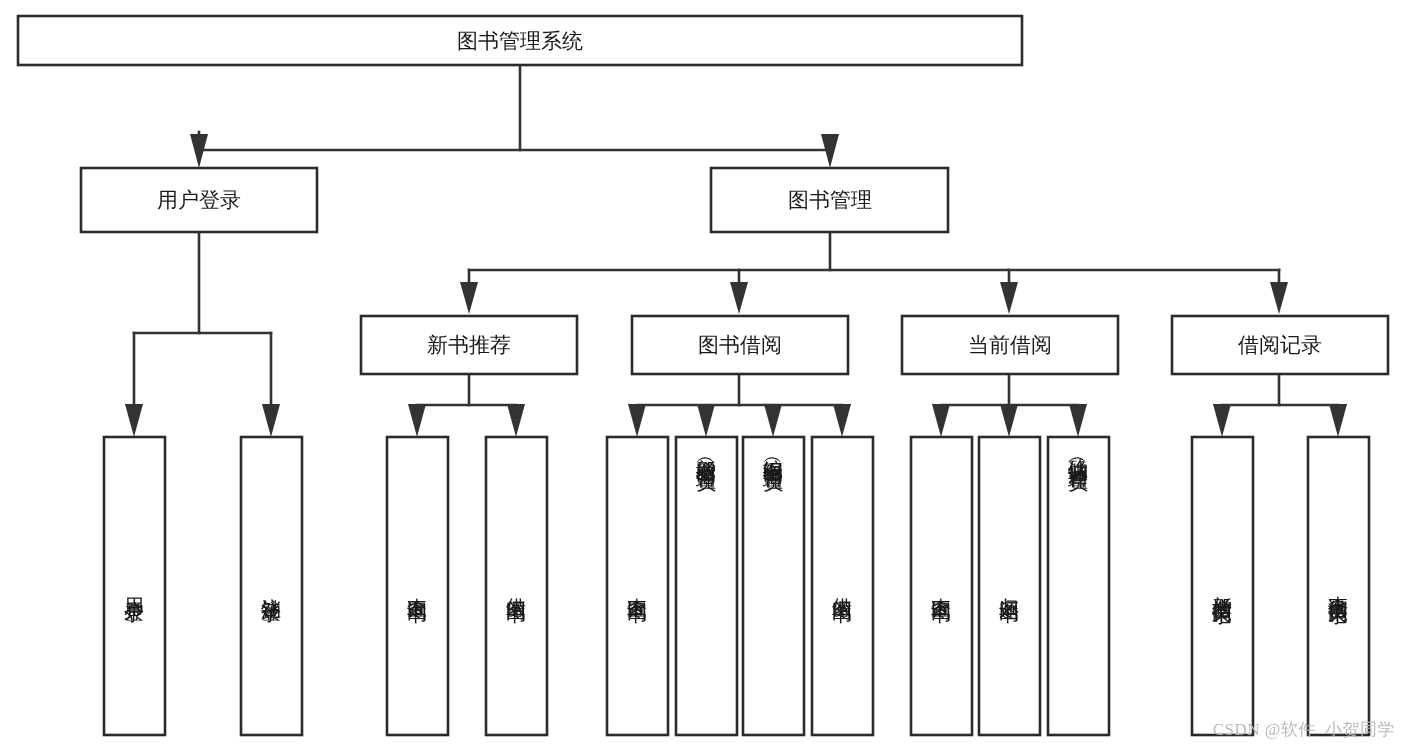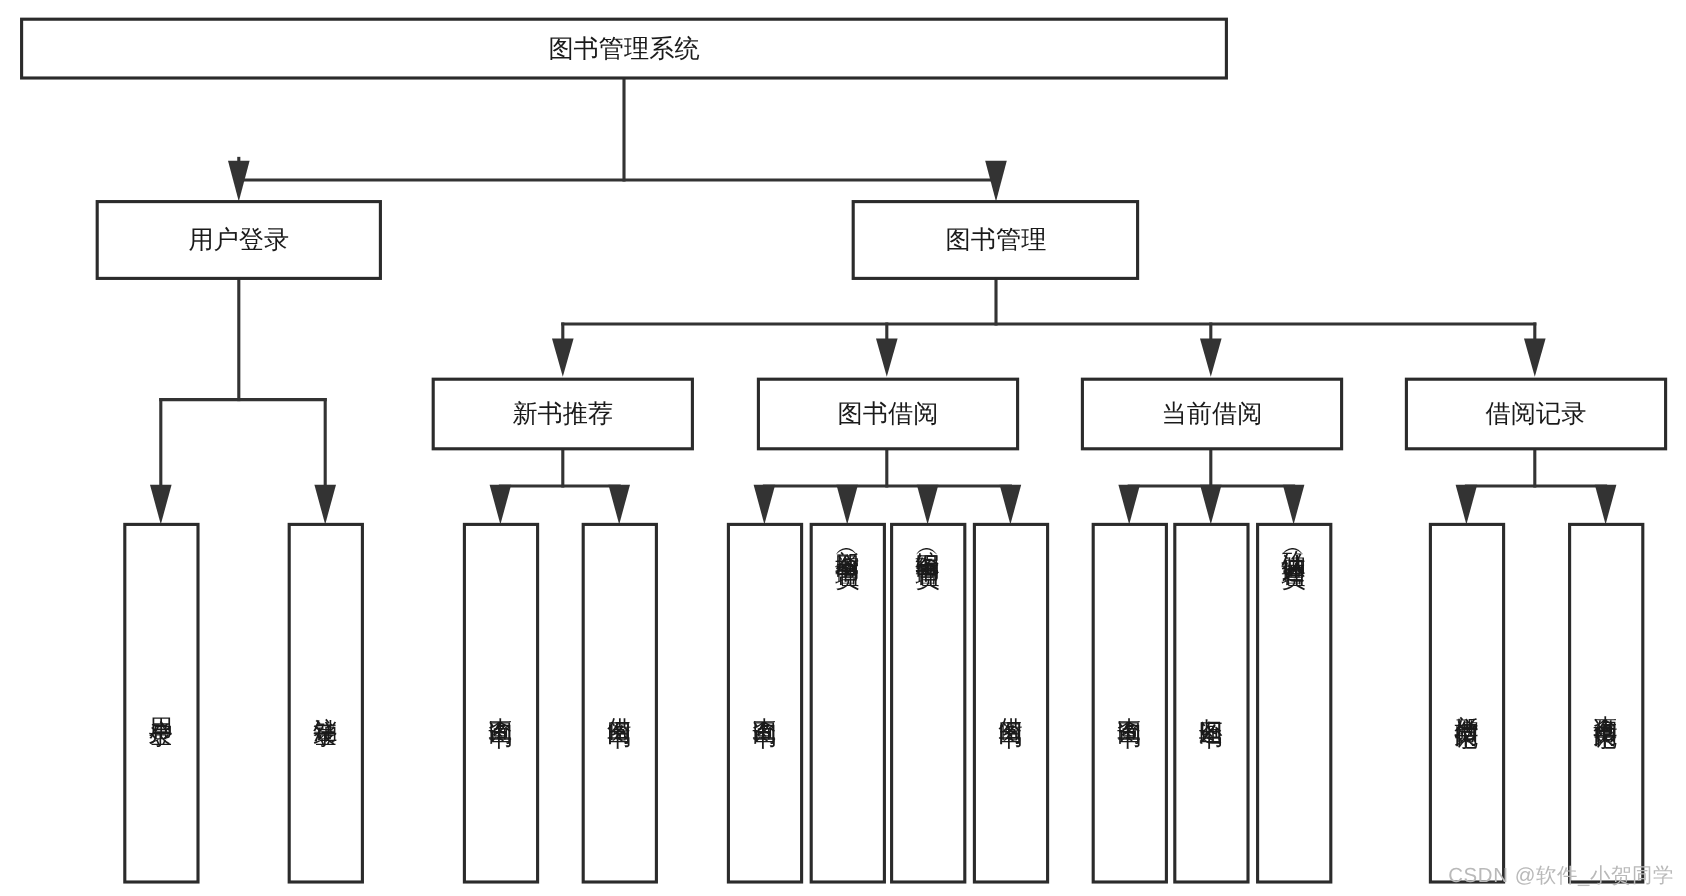--- a/index.html
+++ b/index.html
@@ -67,21 +67,21 @@
     position: absolute;
     display: flex;
     align-items: center;
     justify-content: center;
     pointer-events: none;
   }
   .watermark {
     position: absolute;
     right: 10px;
     bottom: 6px;
-    font-family: Liberation Sans, sans-serif;
+    font-family: Liberation Serif, serif;
     font-size: 17px;
     color: #b9b9b9;
     letter-spacing: 0.5px;
     white-space: nowrap;
   }
 </style>
 </head>
 <body>
 
 <div id="diagram-root">

